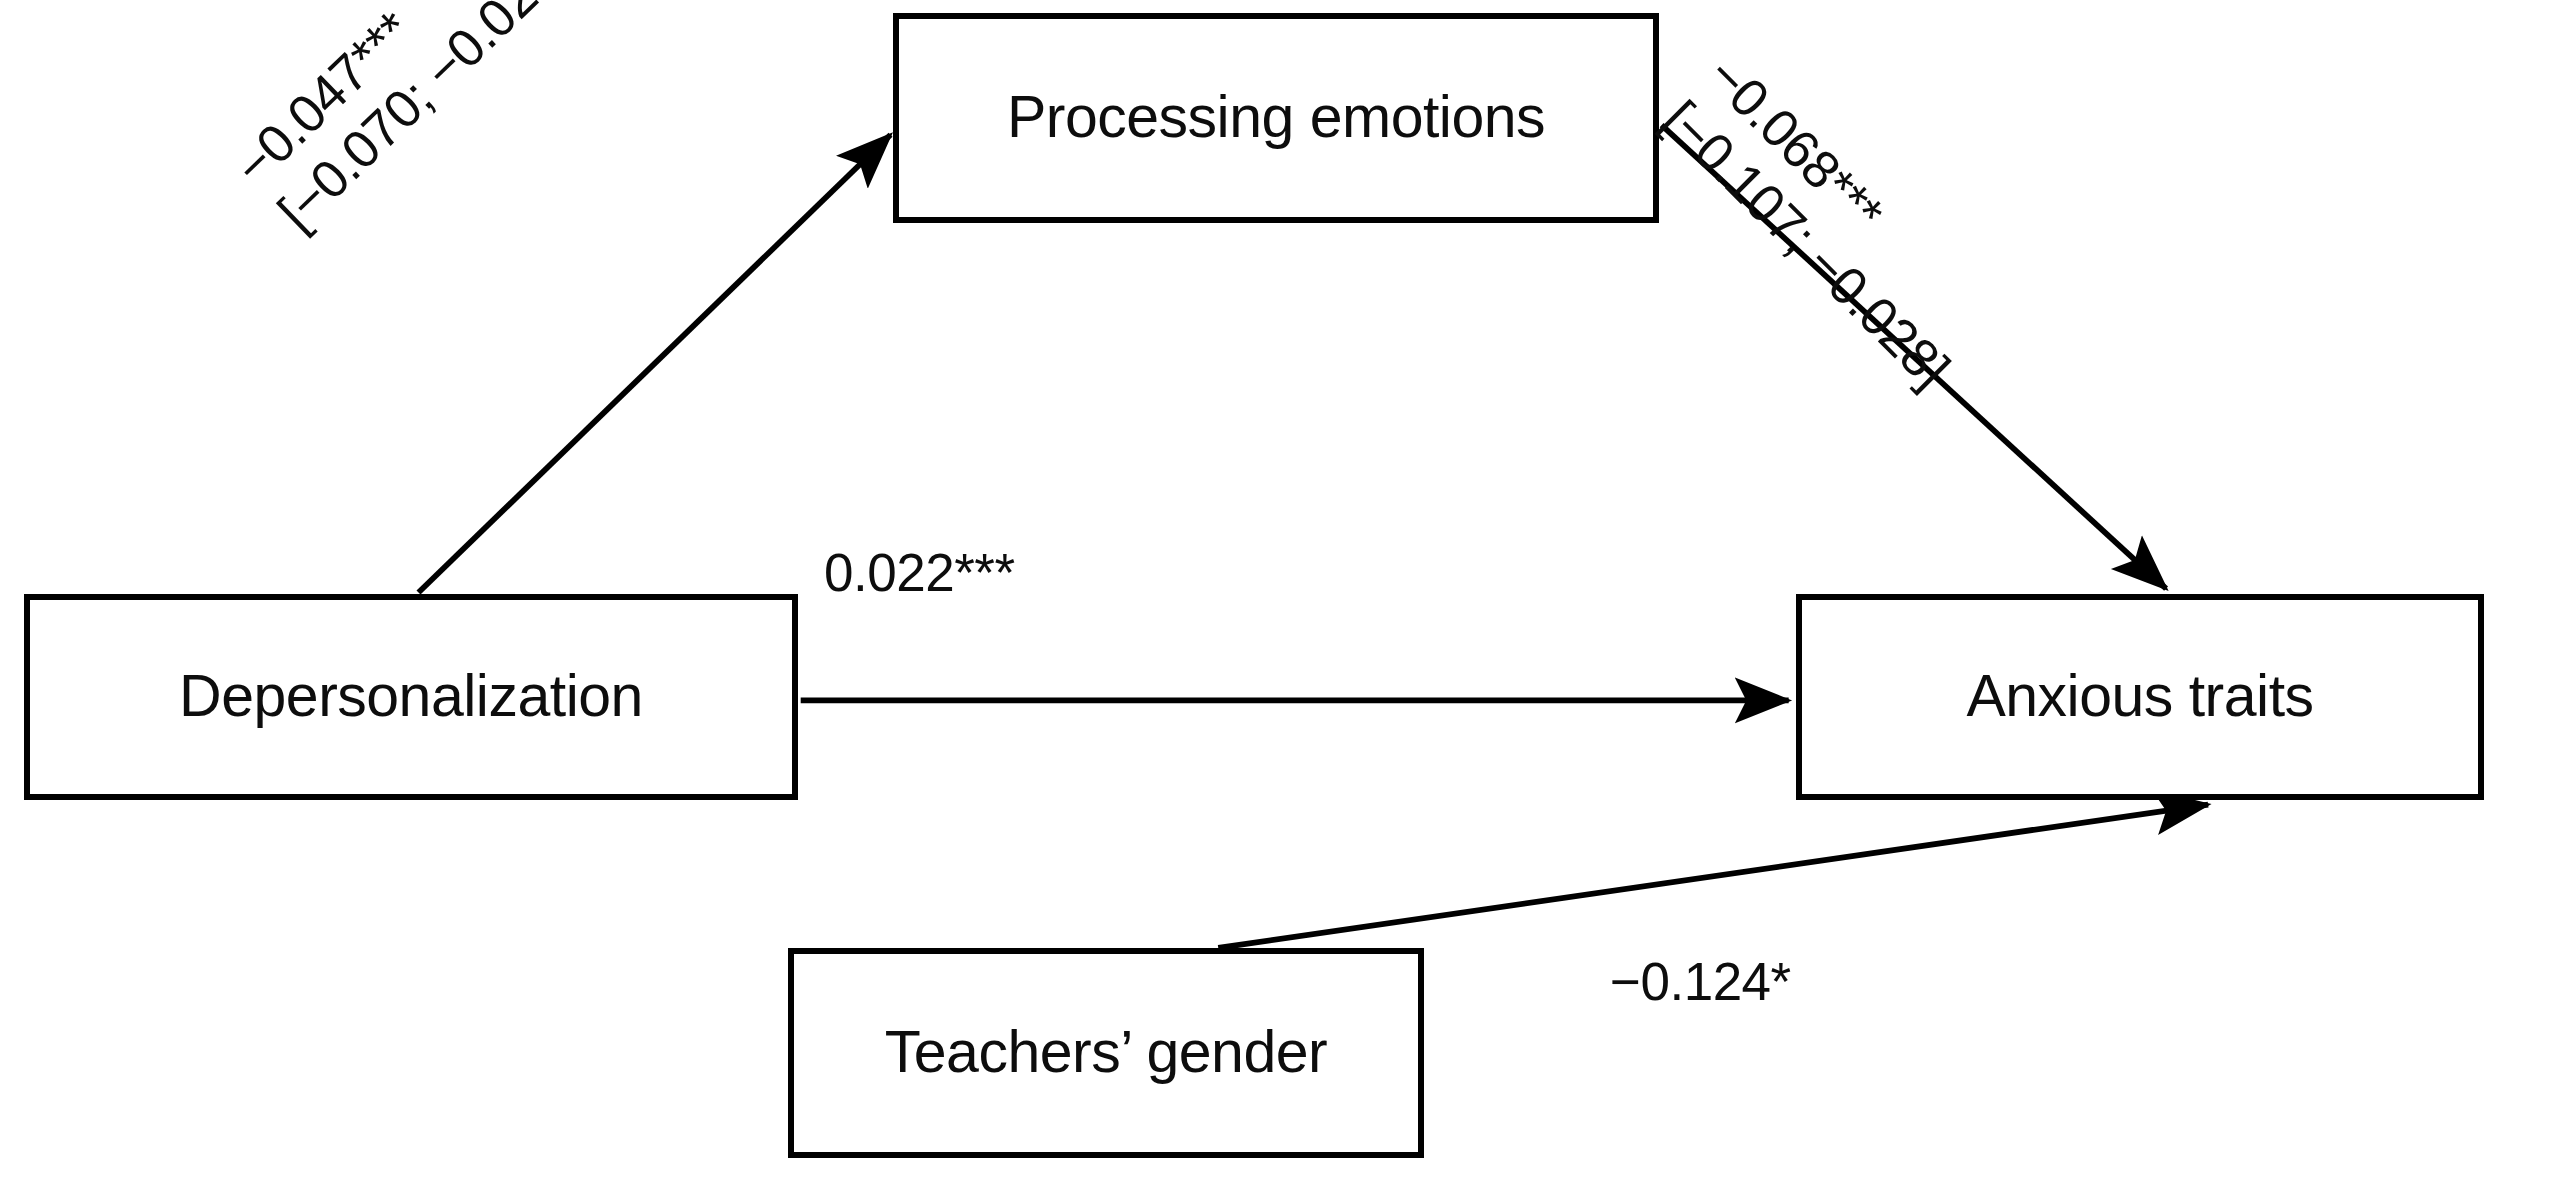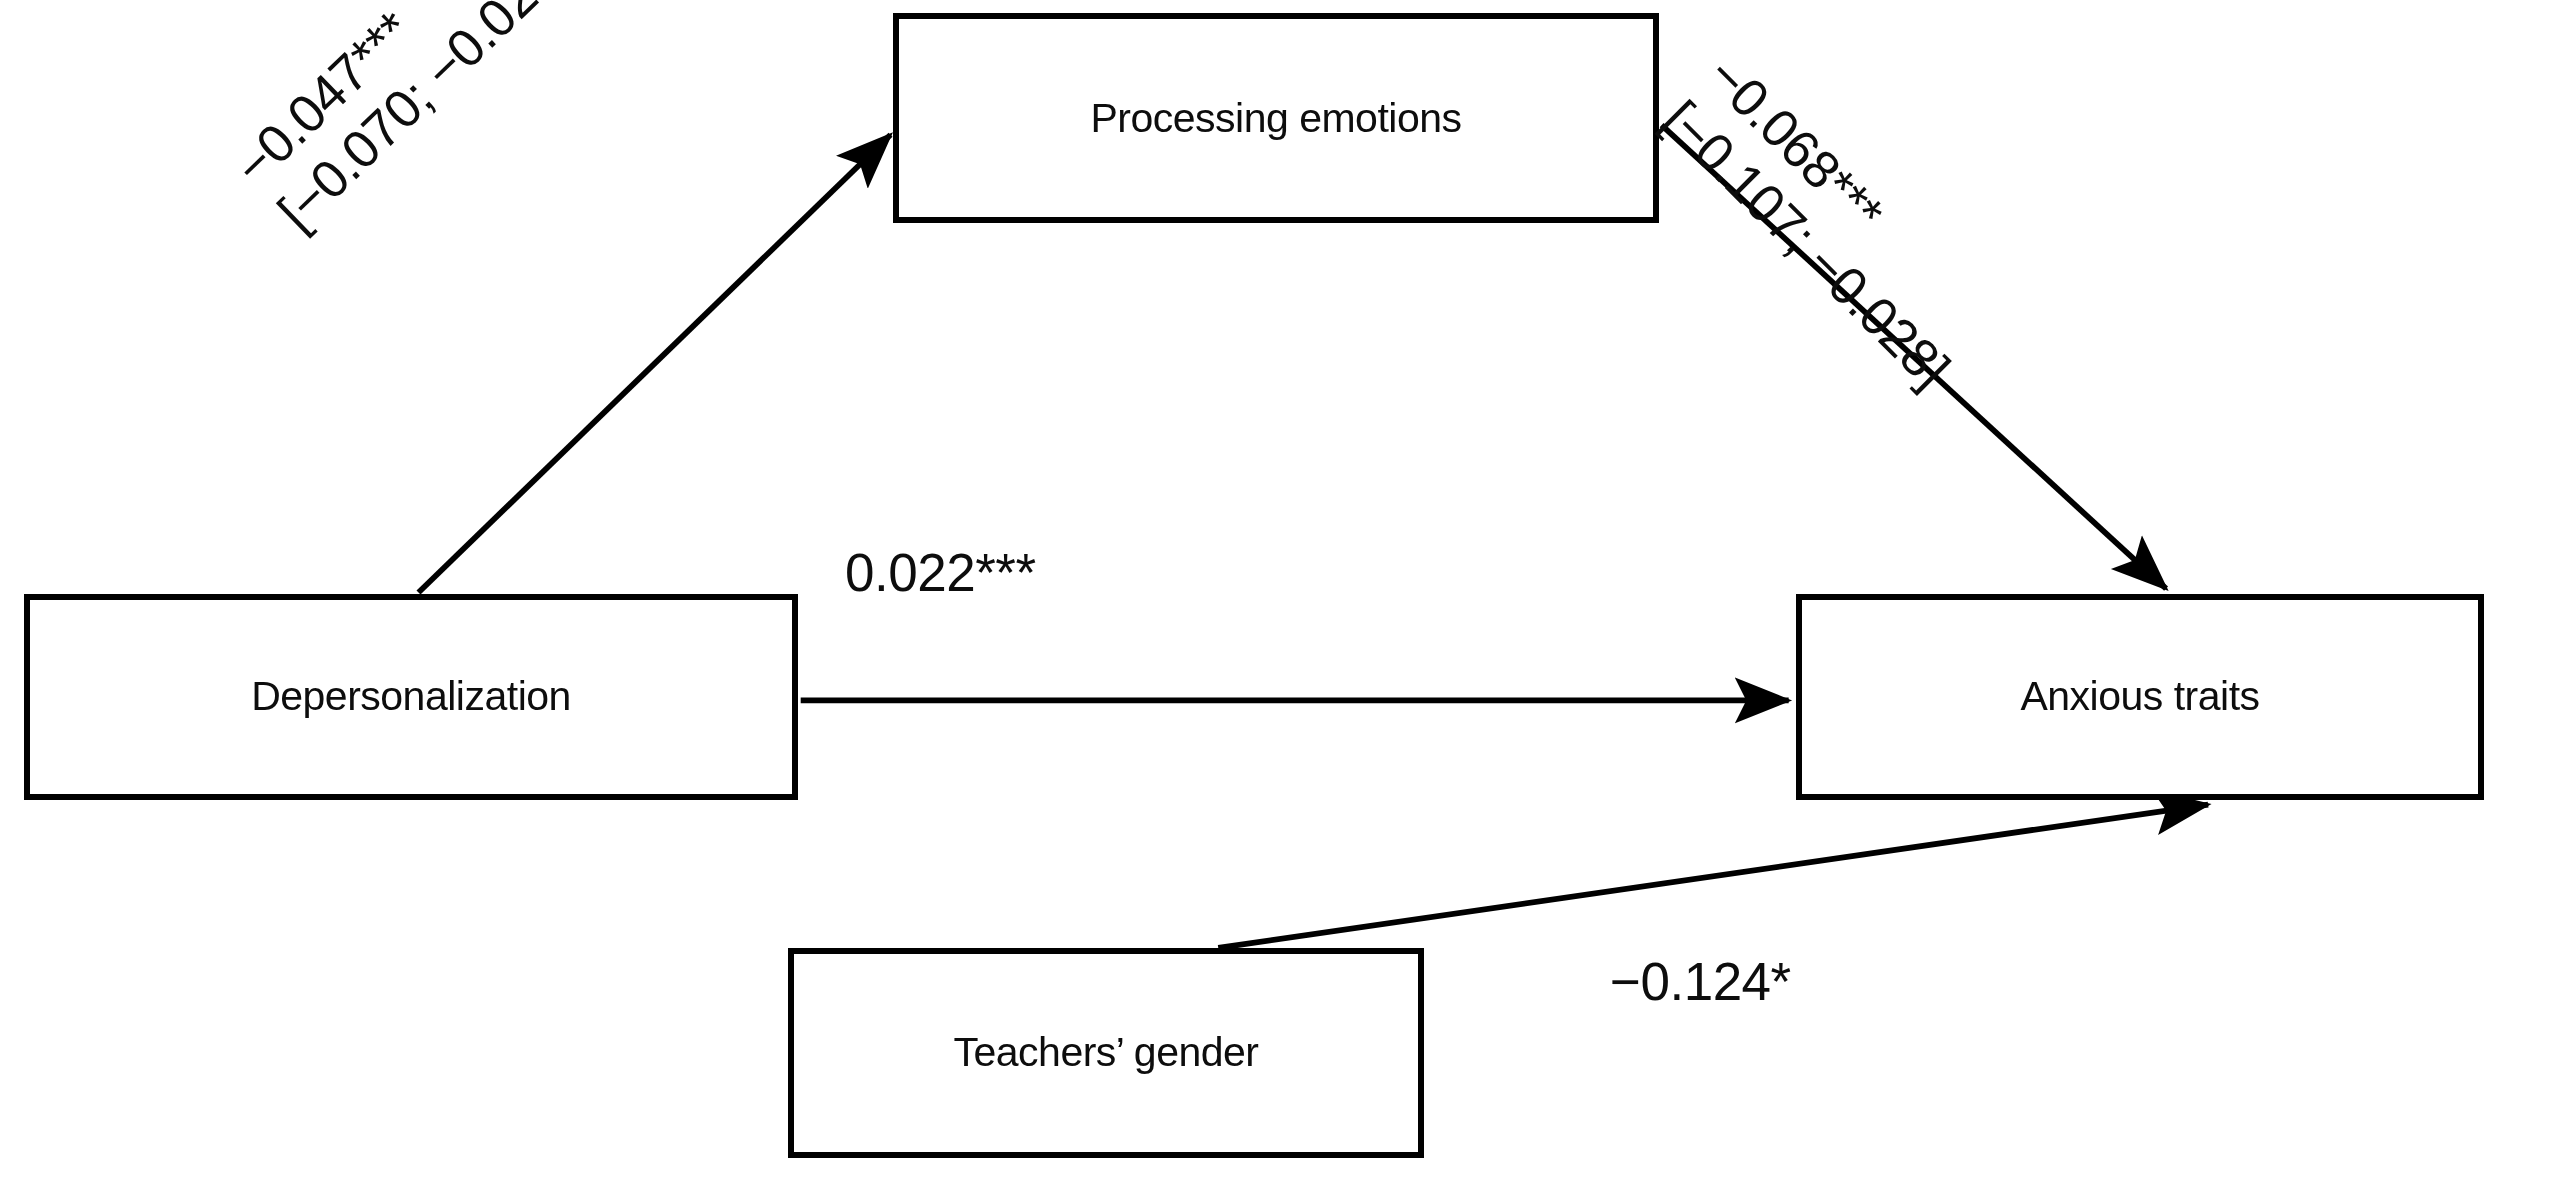--- a/index.html
+++ b/index.html
@@ -31,21 +31,21 @@
     box-sizing: border-box;
     border: 6.7px solid #000000;
     background: #ffffff;
     display: flex;
     align-items: center;
     justify-content: center;
     text-align: center;
   }
   .node .node-label {
     font-family: "Liberation Sans", sans-serif;
-    font-size: 41px;
+    font-size: 59px;
     line-height: 1.05;
     color: #0d0d0d;
     letter-spacing: -0.5px;
     white-space: nowrap;
   }
   #node-processing-emotions {
     left: 893px;
     top: 13.4px;
     width: 766px;
     height: 210px;
@@ -91,21 +91,20 @@
     left: 1739px;
     top: 44px;
     transform: rotate(45deg);
     transform-origin: left top;
     text-align: left;
   }
   #label-c-path {
     left: 824px;
     top: 542px;
     text-align: left;
-    margin-left: 21px;
   }
   #label-gender-path {
     left: 1610px;
     top: 951px;
     text-align: center;
   }
 </style>
 </head>
 <body>
 

